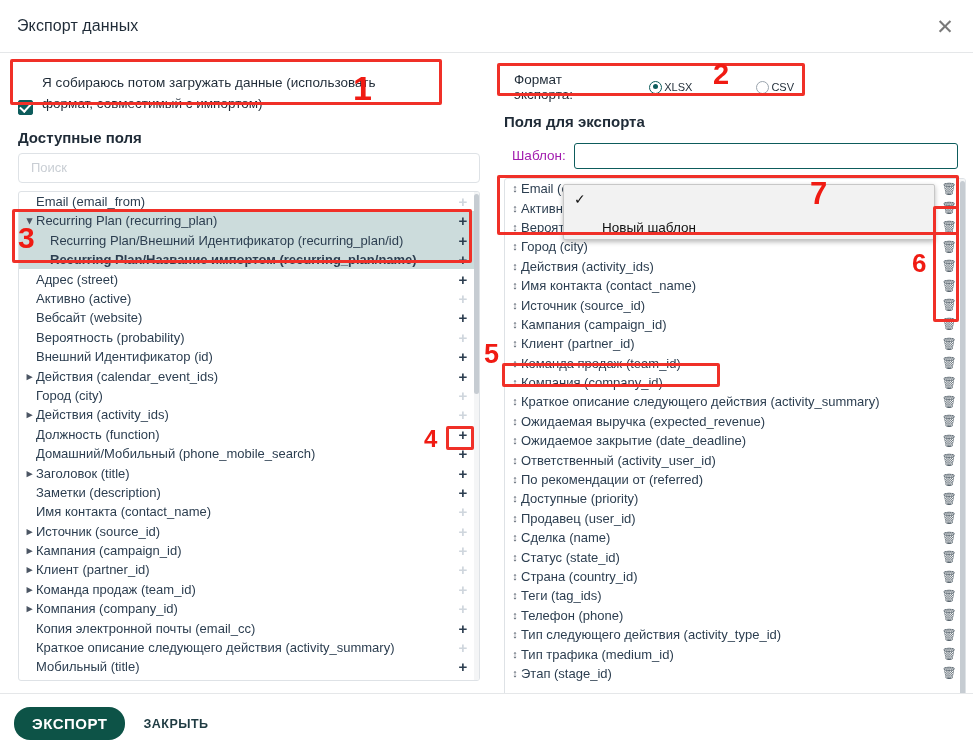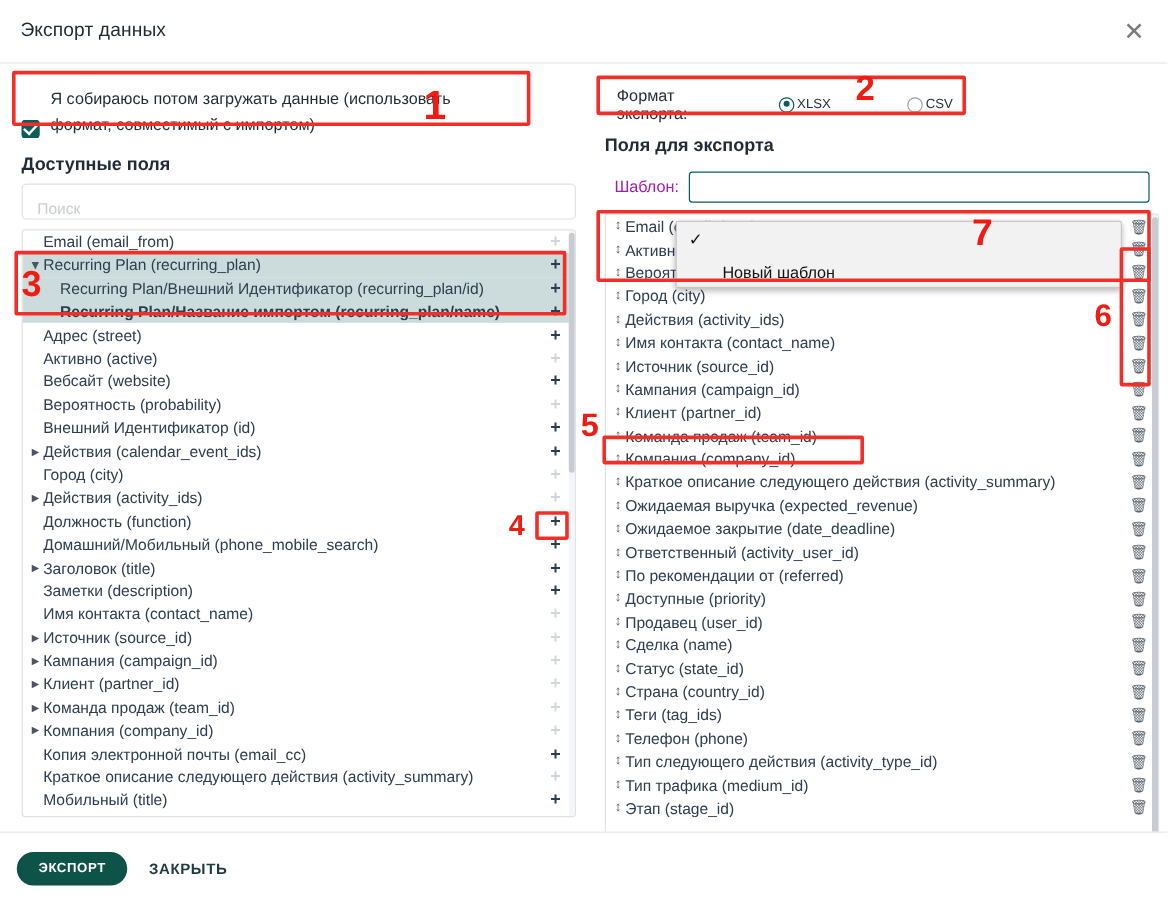--- a/index.html
+++ b/index.html
@@ -60,21 +60,21 @@
 
   h3.sect{
     font-size:15px; font-weight:700; margin:4px 0 7px 10px; color:#1f2b37;
   }
   h3.sect.right{ margin-left:4px; }
 
   
   .search-box{
     margin-left:10px; width:462px; height:30px;
     border:1px solid #dee2e6; border-radius:4px;
-    background:#fff; display:flex; align-items:flex-end; padding:0 10px;
+    background:#fff; display:flex; align-items:center; padding:0 10px;
   }
   .search-box input{
     border:0; outline:0; width:100%; font-size:13px;
     font-family:"Liberation Sans", sans-serif; color:#1f2b37;
     background:transparent;
   }
   .search-box input::placeholder{ color:#c9ced4; }
 
   
   .list-wrap{
@@ -179,21 +179,21 @@
         line-height:1; }
 
   
   .footer{
     position:absolute; left:0; bottom:0; width:973px; height:60px;
     border-top:1px solid #e5e7e9; display:flex; align-items:center;
     padding-left:14px; gap:6px; background:#fff;
   }
   .btn-primary{
     background:#0d5347; color:#fff; border:0; border-radius:16px;
-    padding:8px 18px; font-size:11px; font-weight:700;
+    padding:8px 18px; font-size:15px; font-weight:700;
     letter-spacing:.5px; cursor:pointer;
     font-family:"Liberation Sans", sans-serif;
   }
   .btn-flat{
     background:transparent; color:#1f3b42; border:0;
     padding:8px 12px; font-size:12.5px; font-weight:700;
     letter-spacing:.5px; cursor:pointer;
     font-family:"Liberation Sans", sans-serif;
   }
 </style>

